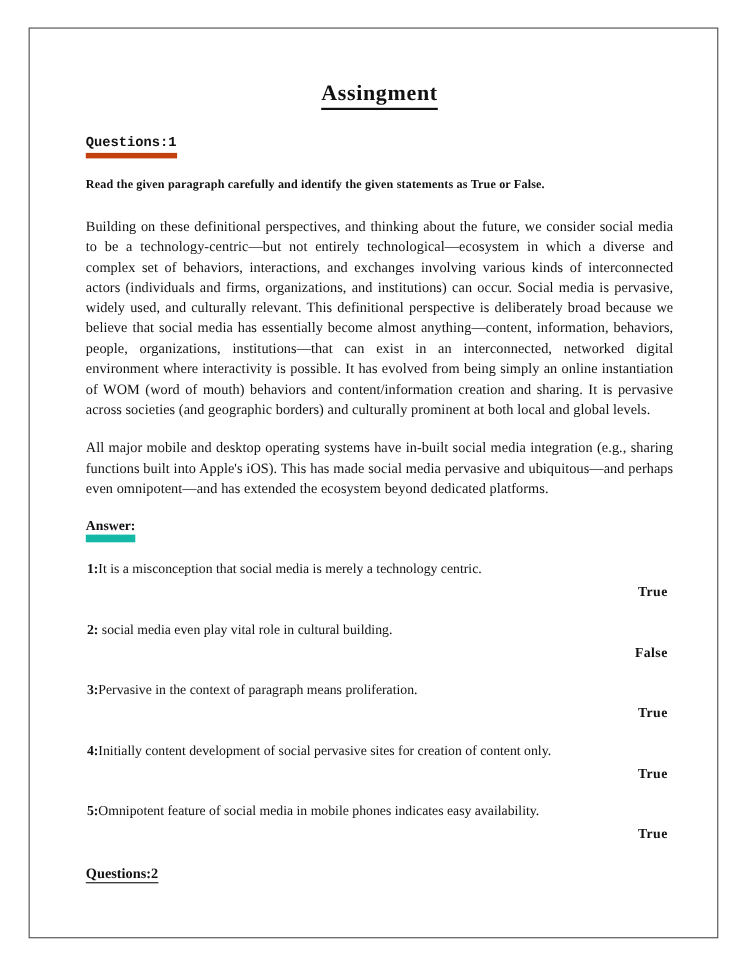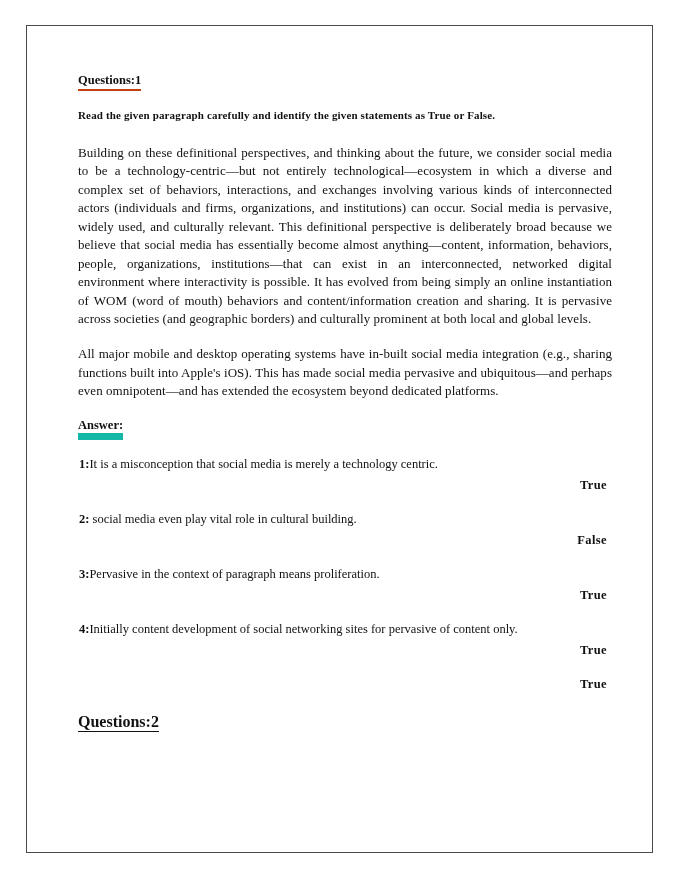--- a/index.html
+++ b/index.html
@@ -57,23 +57,24 @@
     display: inline-block;
   }
 
   .section-heading {
     font-size: 12.5px;
     font-weight: bold;
     margin: 0 0 17px 0;
     line-height: 1.25;
   }
   .section-heading .heading-text {
-    border-bottom: 2px solid #c2410c;
+    border-bottom: 5px solid #c2410c;
     display: inline-block;
     padding-bottom: 0px;
+    font-family: Liberation Mono, monospace;
   }
 
   .instruction {
     font-size: 11px;
     font-weight: bold;
     margin: 0 0 22px 0;
     line-height: 1.3;
     letter-spacing: 0.15px;
   }
 
@@ -116,21 +117,21 @@
     font-size: 12.5px;
     font-weight: bold;
     text-align: right;
     margin: 0 0 18px 0;
     padding-right: 5px;
     line-height: 1.3;
     letter-spacing: 0.4px;
   }
 
   .q2-heading {
-    font-size: 16px;
+    font-size: 13px;
     font-weight: bold;
     margin: 20px 0 0 0;
   }
   .q2-heading .heading-text {
     border-bottom: 1px solid #111111;
     display: inline-block;
   }
 
   .q2-para {
     font-size: 13px;
@@ -142,20 +143,23 @@
     letter-spacing: 0.1px;
   }
 </style>
 </head>
 <body>
 
 <div class="page-sheet">
   <div class="page-border">
     <div class="page-content">
 
+      <h1 class="doc-title">
+        <span class="title-text">Assingment</span>
+      </h1>
 
       <div class="section-heading">
         <span class="heading-text">Questions:1</span>
       </div>
 
       <p class="instruction">Read the given paragraph carefully and identify the given statements as True or False.</p>
 
       <p class="body-para">Building on these definitional perspectives, and thinking about the future, we consider social media to be a technology-centric—but not entirely technological—ecosystem in which a diverse and complex set of behaviors, interactions, and exchanges involving various kinds of interconnected actors (individuals and firms, organizations, and institutions) can occur. Social media is pervasive, widely used, and culturally relevant. This definitional perspective is deliberately broad because we believe that social media has essentially become almost anything—content, information, behaviors, people, organizations, institutions—that can exist in an interconnected, networked digital environment where interactivity is possible. It has evolved from being simply an online instantiation of WOM (word of mouth) behaviors and content/information creation and sharing. It is pervasive across societies (and geographic borders) and culturally prominent at both local and global levels.</p>
 
       <p class="body-para">All major mobile and desktop operating systems have in-built social media integration (e.g., sharing functions built into Apple's iOS). This has made social media pervasive and ubiquitous—and perhaps even omnipotent—and has extended the ecosystem beyond dedicated platforms.</p>
@@ -175,25 +179,26 @@
           <p class="qa-statement"><span class="qa-num">2:</span><span> social media even play vital role in cultural building.</span></p>
           <p class="qa-verdict">False</p>
         </div>
 
         <div class="qa-item">
           <p class="qa-statement"><span class="qa-num">3:</span><span>Pervasive in the context of paragraph means proliferation.</span></p>
           <p class="qa-verdict">True</p>
         </div>
 
         <div class="qa-item">
-          <p class="qa-statement"><span class="qa-num">4:</span><span>Initially content development of social networking sites for pervasive of content only.</span></p>
-          <p class="qa-verdict">True</p>
-        </div>
-
-        <div class="qa-item">
+          <p class="qa-statement"><span class="qa-num">4:</span><span>Initially content development of social pervasive sites for creation of content only.</span></p>
+          <p class="qa-verdict">True</p>
+        </div>
+
+        <div class="qa-item">
+          <p class="qa-statement"><span class="qa-num">5:</span><span>Omnipotent feature of social media in mobile phones indicates easy availability.</span></p>
           <p class="qa-verdict">True</p>
         </div>
 
       </div>
 
       <div class="q2-heading">
         <span class="heading-text">Questions:2</span>
       </div>
 
 

